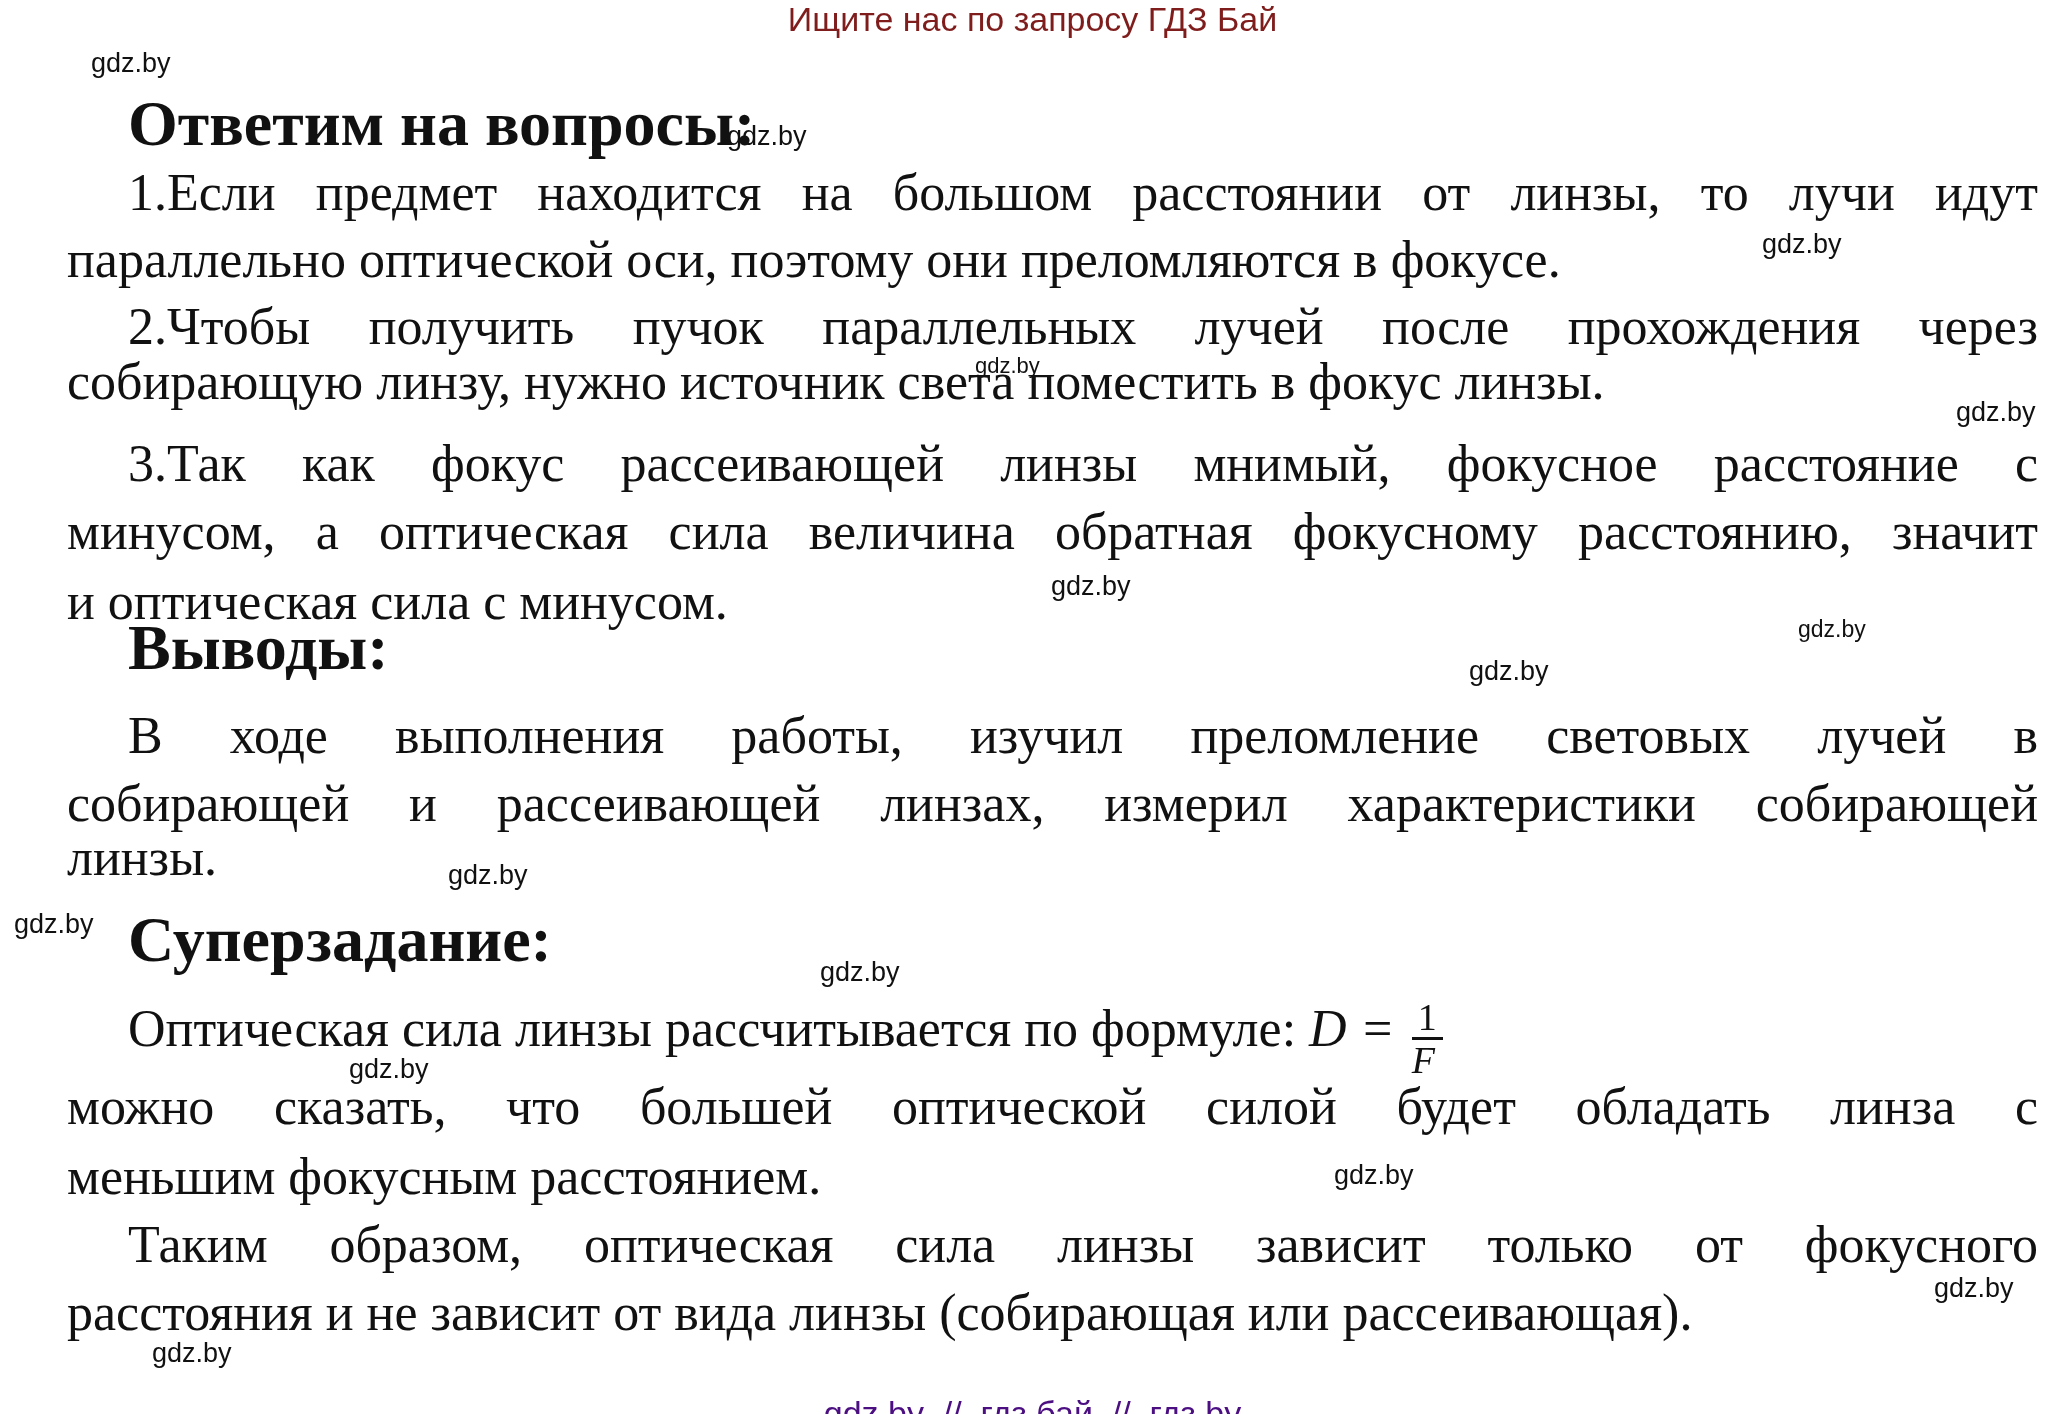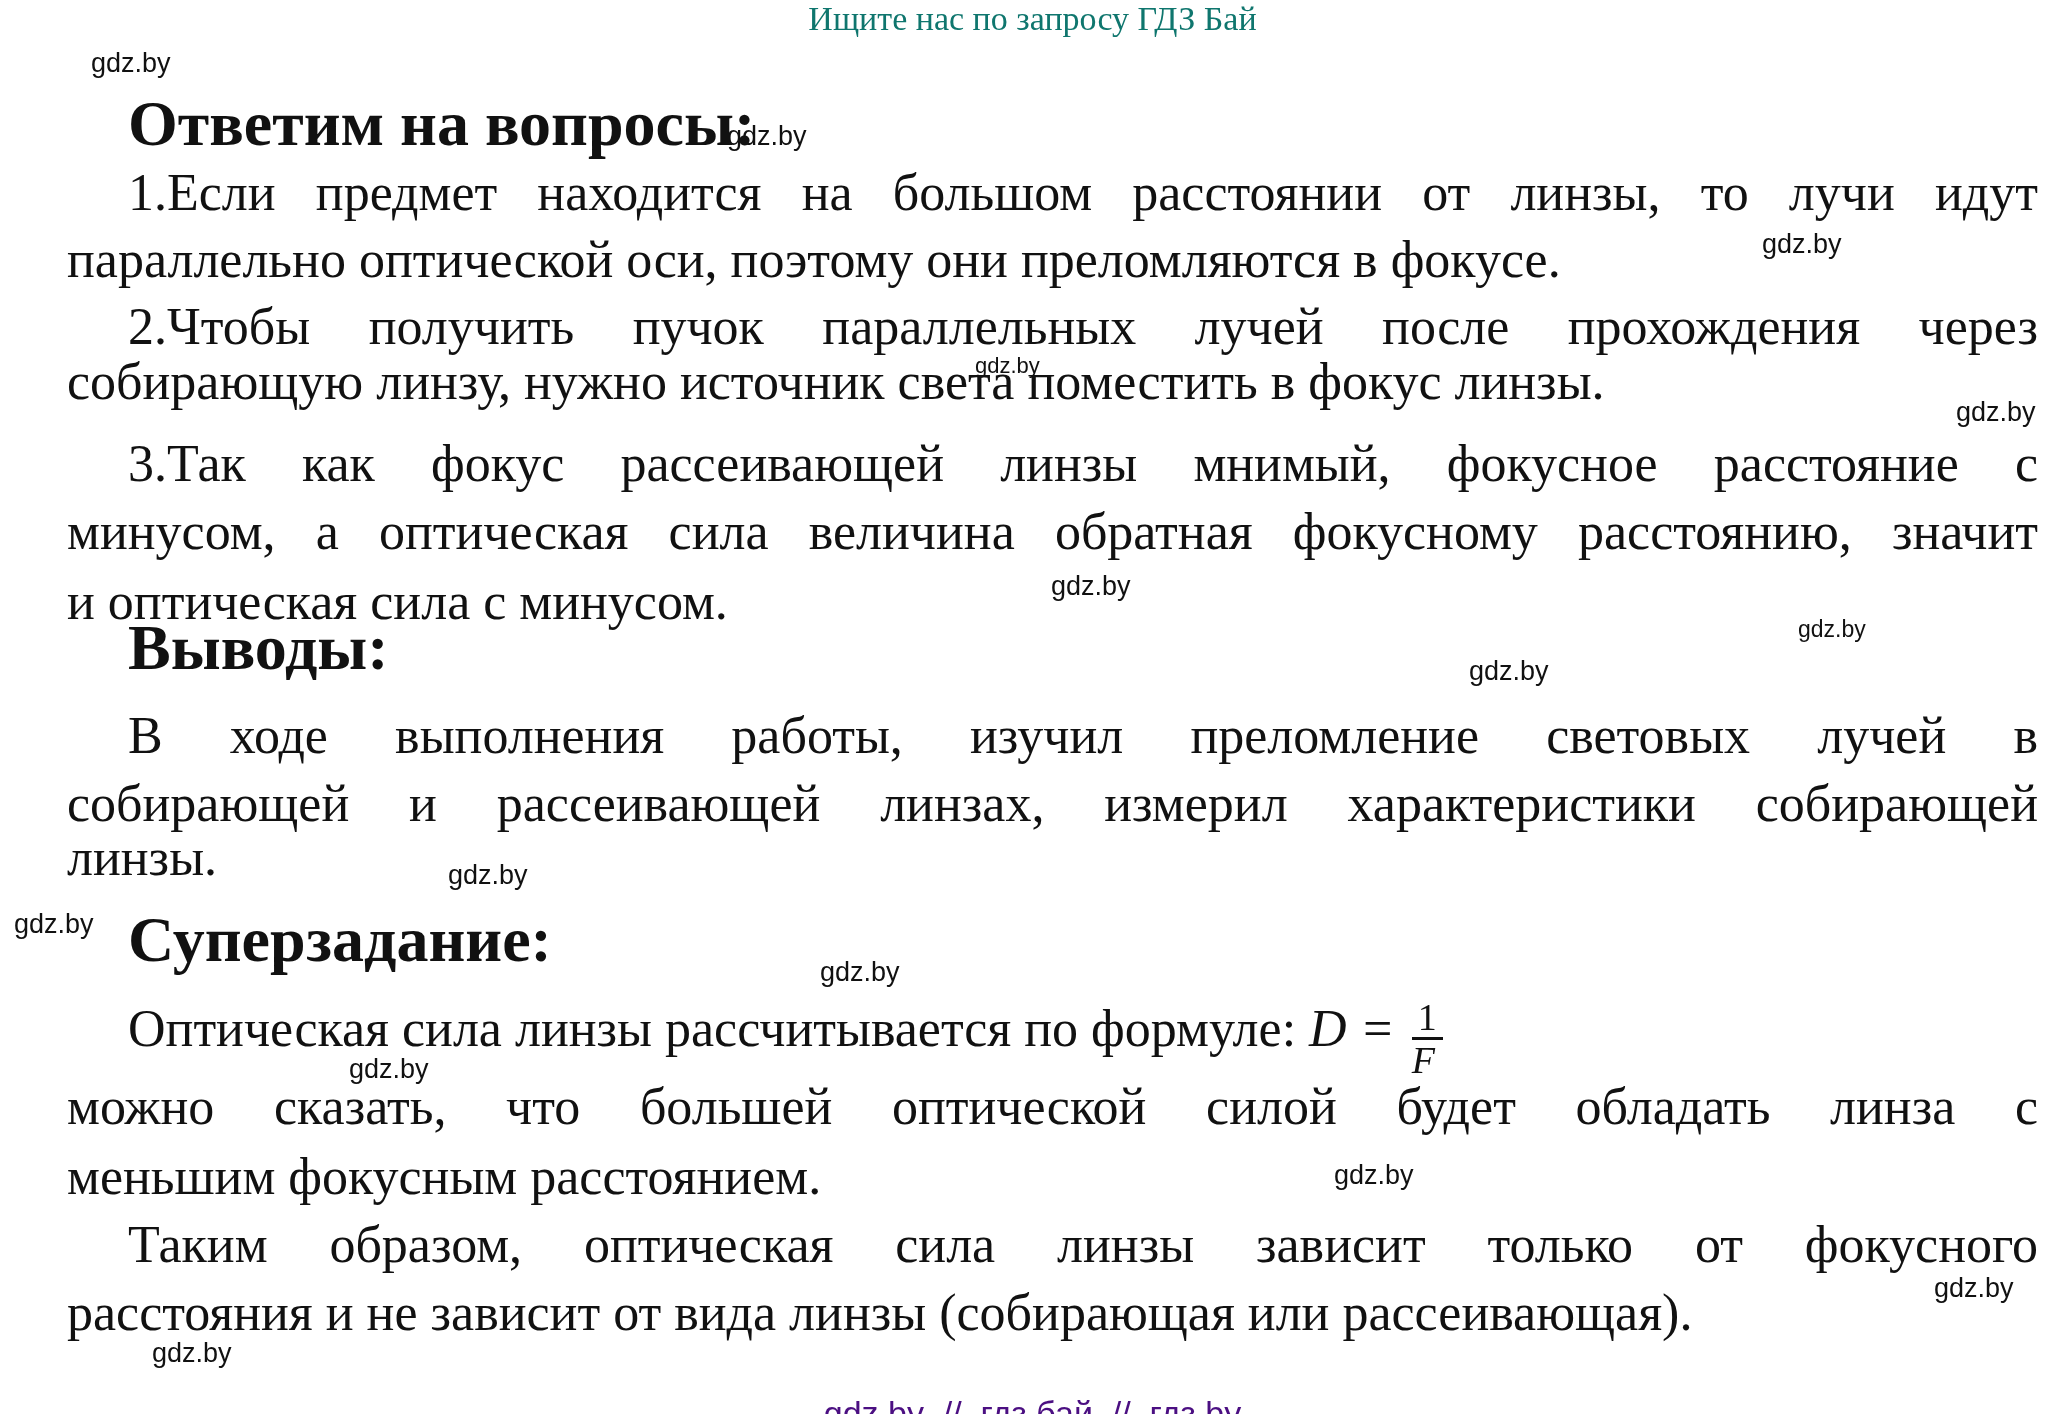--- a/index.html
+++ b/index.html
@@ -1,18 +1,18 @@
 <!DOCTYPE html>
 <html><head>
 <meta charset="utf-8">
 <style>
   html, body { margin:0; padding:0; background:#ffffff; }
   body { width:2065px; height:1414px; position:relative; overflow:hidden; }
   .hdr { position:absolute; top:0; left:0; width:2065px; text-align:center;
-         font-family:Liberation Serif, serif; font-size:34px; color:#0f766e; line-height:38px; }
+         font-family:Liberation Sans, sans-serif; font-size:34px; color:#7f1d1d; line-height:38px; }
   .wm { position:absolute; font-family:"Liberation Sans", sans-serif; font-size:27px; color:#111; line-height:30px; white-space:nowrap; }
   .line { position:absolute; left:67px; width:1971px; font-family:"Liberation Serif", serif; font-size:52px;
           color:#111; line-height:60px; white-space:nowrap; text-align:justify; text-align-last:justify; }
   .line.last { text-align-last:left; }
   .line.ind { left:128px; width:1910px; }
   .h { position:absolute; left:128px; font-family:"Liberation Serif", serif; font-weight:bold; font-size:64px; color:#111; line-height:60px; white-space:nowrap; }
   .math { font-style:italic; }
   .frac { display:inline-block; vertical-align:middle; text-align:center; font-size:38px; line-height:40px; margin:0 4px; position:relative; top:4px; }
   .frac .num { display:block; border-bottom:3px solid #111; padding:0 6px; }
   .frac .den { display:block; font-style:italic; }

